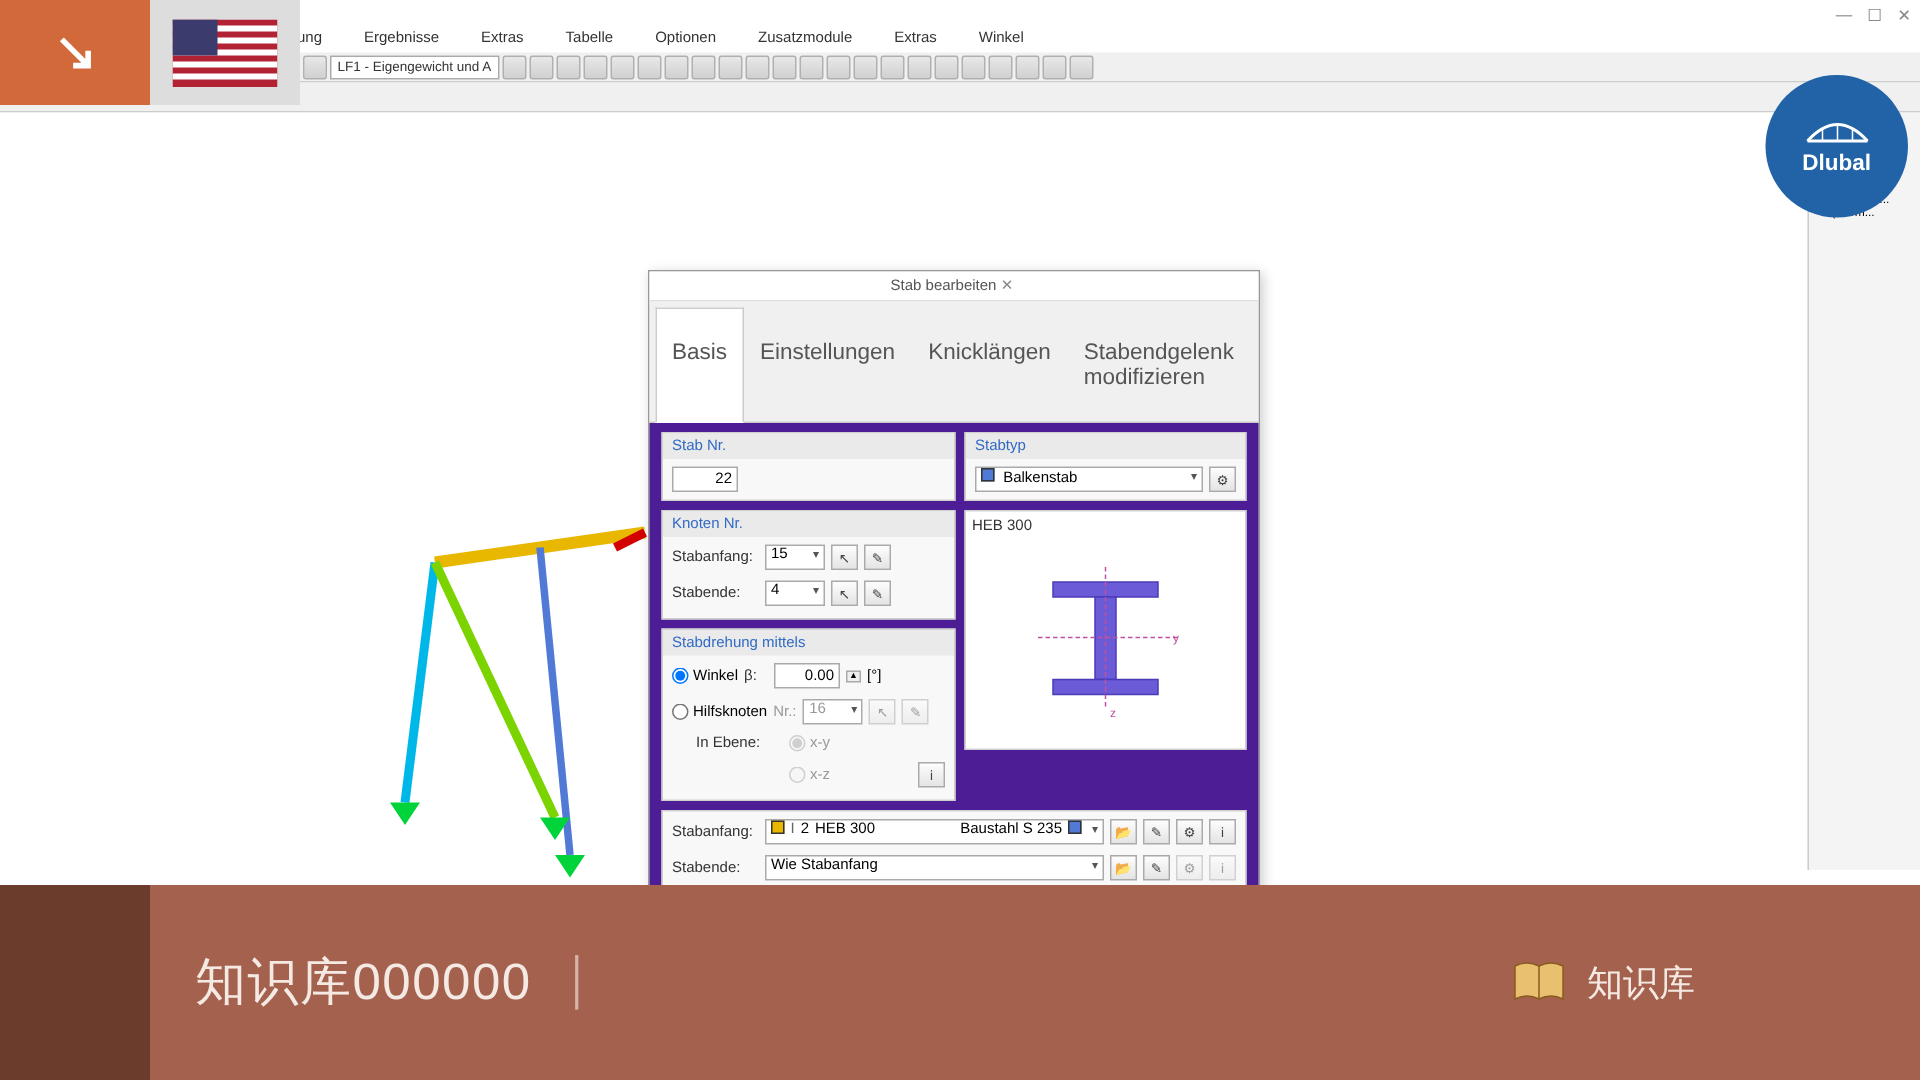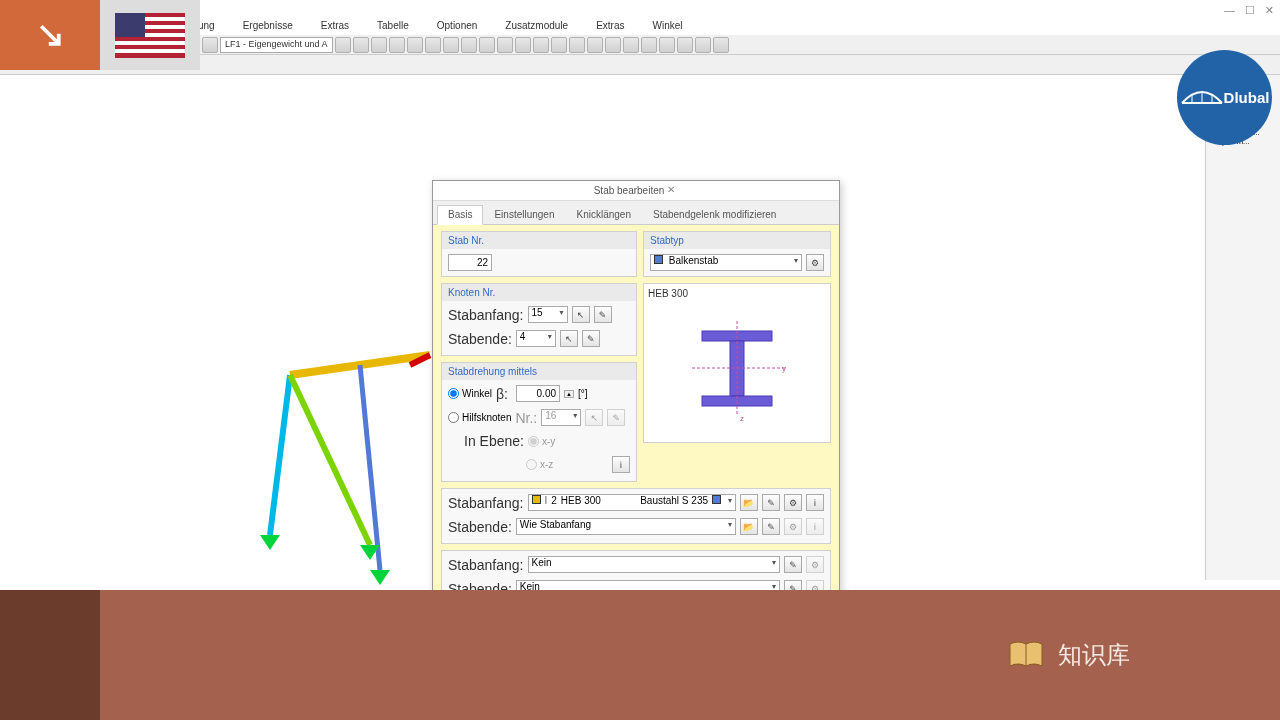--- a/index.html
+++ b/index.html
@@ -13,46 +13,46 @@
 .toolbar2{position:absolute;top:55px;left:0;right:0;height:20px;background:#f0f0f0;display:flex;gap:2px;padding:2px 4px;border-bottom:1px solid #ccc}
 .viewport{position:absolute;top:75px;left:0;right:75px;bottom:140px;background:#fff}
 .right-panel{position:absolute;top:75px;right:0;width:75px;bottom:140px;background:#f4f4f4;border-left:1px solid #ccc;font-size:8px;padding:4px}
 .right-panel .swatch{display:flex;align-items:center;gap:3px;margin-bottom:2px}
 .right-panel .sw{width:10px;height:10px}
 .model{position:absolute;left:230px;top:260px;width:260px;height:260px}
 .dialog{position:absolute;left:432px;top:180px;width:408px;background:#f0f0f0;border:1px solid #999;box-shadow:2px 2px 8px rgba(0,0,0,.2);font-size:10px}
 .dlg-title{height:20px;background:#fff;border-bottom:1px solid #ddd;padding:3px 8px;color:#555;display:flex;justify-content:center;align-items:center}
 .dlg-close{width:14px;height:14px;color:#888;cursor:pointer;text-align:center}
 .tabs{display:flex;background:#f0f0f0;border-bottom:1px solid #ccc;padding-top:4px;padding-left:4px;gap:0}
-.tab{padding:3px 10px;font-size:10px;color:#555;cursor:pointer;border:1px solid transparent}
+.tab{padding:20px 10px;font-size:15px;color:#555;cursor:pointer;border:1px solid transparent}
 .tab.active{background:#fff;border:1px solid #ccc;border-bottom:1px solid #fff;margin-bottom:-1px}
-.dlg-body{background:#fef9c3;padding:6px 8px 8px 8px}
+.dlg-body{background:#4c1d95;padding:6px 8px 8px 8px}
 .group{border:1px solid #d0d0d0;margin-bottom:6px;background:#f8f8f8}
 .group-t{font-size:10px;color:#316ac5;padding:3px 6px;background:#eaeaea}
 .group-c{padding:5px 6px;display:flex;flex-wrap:wrap;align-items:center;gap:4px}
 .row{display:flex;align-items:center;gap:4px;width:100%;margin-bottom:3px}
-.lbl{font-size:14px;color:#333;min-width:58px}
+.lbl{font-size:10px;color:#333;min-width:58px}
 .inp{height:17px;border:1px solid #aaa;background:#fff;font-size:10px;padding:1px 3px}
 .sel{height:17px;border:1px solid #aaa;background:#fff;font-size:10px;padding:0 14px 0 3px;position:relative}
 .sel::after{content:"▾";position:absolute;right:3px;top:1px;font-size:8px;color:#555}
 .ibtn{width:18px;height:17px;border:1px solid #aaa;background:linear-gradient(#fdfdfd,#e4e4e4);display:inline-flex;align-items:center;justify-content:center;font-size:9px;color:#444;cursor:pointer}
 .twocol{display:flex;gap:6px}
 .colL{flex:0 0 196px}
 .colR{flex:1}
 .preview{border:1px solid #d0d0d0;background:#fff;height:160px;display:flex;flex-direction:column;padding:4px}
 .preview-t{font-size:10px;color:#333;margin-bottom:4px}
 .ibeam{flex:1;display:flex;align-items:center;justify-content:center;position:relative}
 .dlg-foot{display:flex;justify-content:space-between;align-items:center;padding:6px;background:#f0f0f0;border-top:1px solid #ccc}
 .dlg-foot .lft{display:flex;gap:4px}
 .dlg-foot .rgt{display:flex;gap:6px}
 .btn{height:20px;padding:2px 14px;border:1px solid #999;background:linear-gradient(#fdfdfd,#e0e0e0);font-size:10px;cursor:pointer}
 .badge-top{position:absolute;top:0;left:0;width:100px;height:70px;background:#d2693a;display:flex;align-items:center;justify-content:center}
 .badge-top svg{width:30px;height:30px}
 .flag{position:absolute;top:0;left:100px;width:100px;height:70px;background:#ddd;display:flex;align-items:center;justify-content:center}
-.logo-circ{position:absolute;top:50px;right:8px;width:95px;height:95px;border-radius:50%;background:#2263a8;display:flex;flex-direction:row;align-items:center;justify-content:center;color:#fff;font-weight:bold;font-size:15px;z-index:50}
+.logo-circ{position:absolute;top:50px;right:8px;width:95px;height:95px;border-radius:50%;background:#2263a8;display:flex;flex-direction:column;align-items:center;justify-content:center;color:#fff;font-weight:bold;font-size:15px;z-index:50}
 .logo-circ .br{width:44px;height:18px;margin-bottom:4px}
 .footer{position:absolute;bottom:0;left:0;right:0;height:130px;background:#a4624e;display:flex;align-items:center}
 .footer-dark{position:absolute;bottom:0;left:0;width:100px;height:130px;background:#6b3b2c}
 .footer-txt{margin-left:130px;color:#f5e9e4;font-size:34px;font-weight:300;letter-spacing:1px}
 .footer-div{margin:0 22px;color:#d4b5a8;font-size:30px}
 .footer-kb{position:absolute;right:150px;display:flex;align-items:center;gap:14px;color:#f5e9e4;font-size:24px}
 .footer-kb .book{width:36px;height:30px}
 .win-ctrl{position:absolute;top:4px;right:6px;display:flex;gap:10px;font-size:11px;color:#888}
 .radio{display:inline-flex;align-items:center;gap:3px;font-size:10px}
 .radio input{width:11px;height:11px}
@@ -390,20 +390,21 @@
       <line x1="2" y1="16" x2="42" y2="16" stroke="#fff" stroke-width="2"></line>
       <line x1="12" y1="8" x2="12" y2="16" stroke="#fff"></line>
       <line x1="22" y1="5" x2="22" y2="16" stroke="#fff"></line>
       <line x1="32" y1="8" x2="32" y2="16" stroke="#fff"></line>
     </svg>
   <span>Dlubal</span>
 </div>
 
 <div class="footer">
   <div class="footer-dark"></div>
+  <span class="footer-txt">知识库000000</span>
   <span class="footer-div">│</span>
   <div class="footer-kb">
     <svg class="book" viewBox="0 0 36 30">
       <path d="M2 4 Q10 0 18 4 Q26 0 34 4 V26 Q26 22 18 26 Q10 22 2 26 Z" fill="#e8c070" stroke="#8a5a20"></path>
       <line x1="18" y1="4" x2="18" y2="26" stroke="#8a5a20"></line>
     </svg>
     <span>知识库</span>
   </div>
 </div>
 

